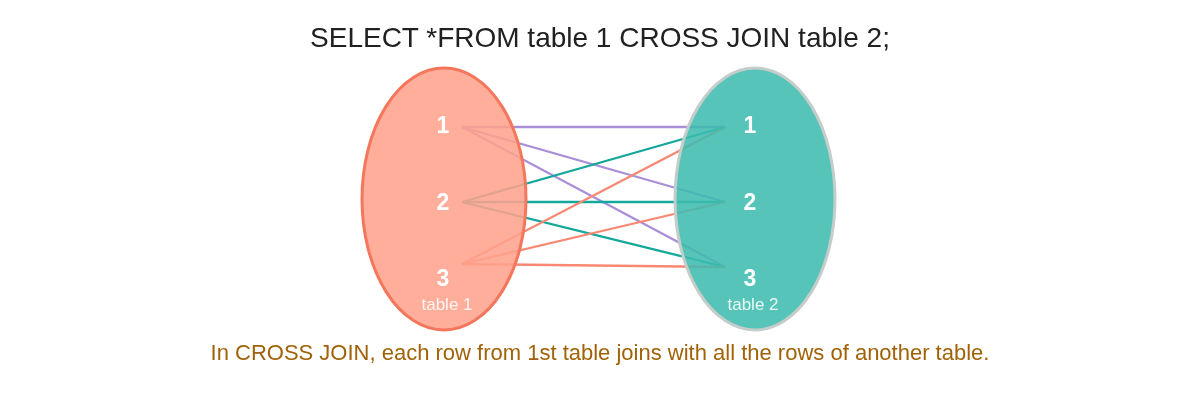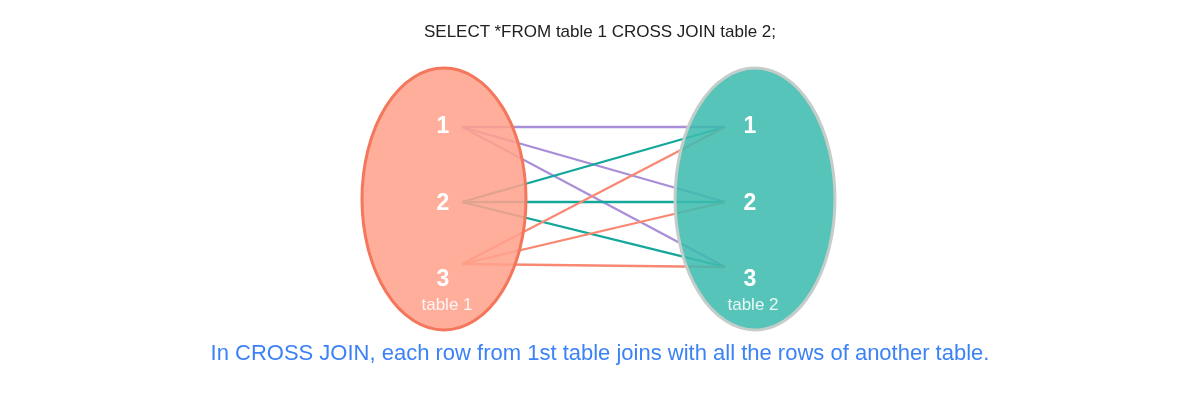--- a/index.html
+++ b/index.html
@@ -10,21 +10,21 @@
     background: #ffffff;
     font-family: "Liberation Sans", sans-serif;
     overflow: hidden;
   }
   .title {
     position: absolute;
     top: 22px;
     left: 0;
     width: 1200px;
     text-align: center;
-    font-size: 17px;
+    font-size: 28px;
     color: #212121;
   }
   .diagram-svg {
     position: absolute;
     top: 60px;
     left: 0;
   }
   .num {
     font-size: 23px;
     font-weight: 700;
@@ -36,21 +36,21 @@
     opacity: 0.88;
   }
   .caption {
     position: absolute;
     top: 340px;
     left: 0;
     width: 1200px;
     text-align: center;
     font-size: 22px;
     line-height: 25px;
-    color: #3b82f6;
+    color: #a16207;
   }
 </style>
 </head>
 <body>
 
 <div class="page">
 
   <div class="title">SELECT *FROM table 1 CROSS JOIN table 2;</div>
 
   <svg class="diagram-svg" width="1200" height="280" viewBox="0 0 1200 280">

